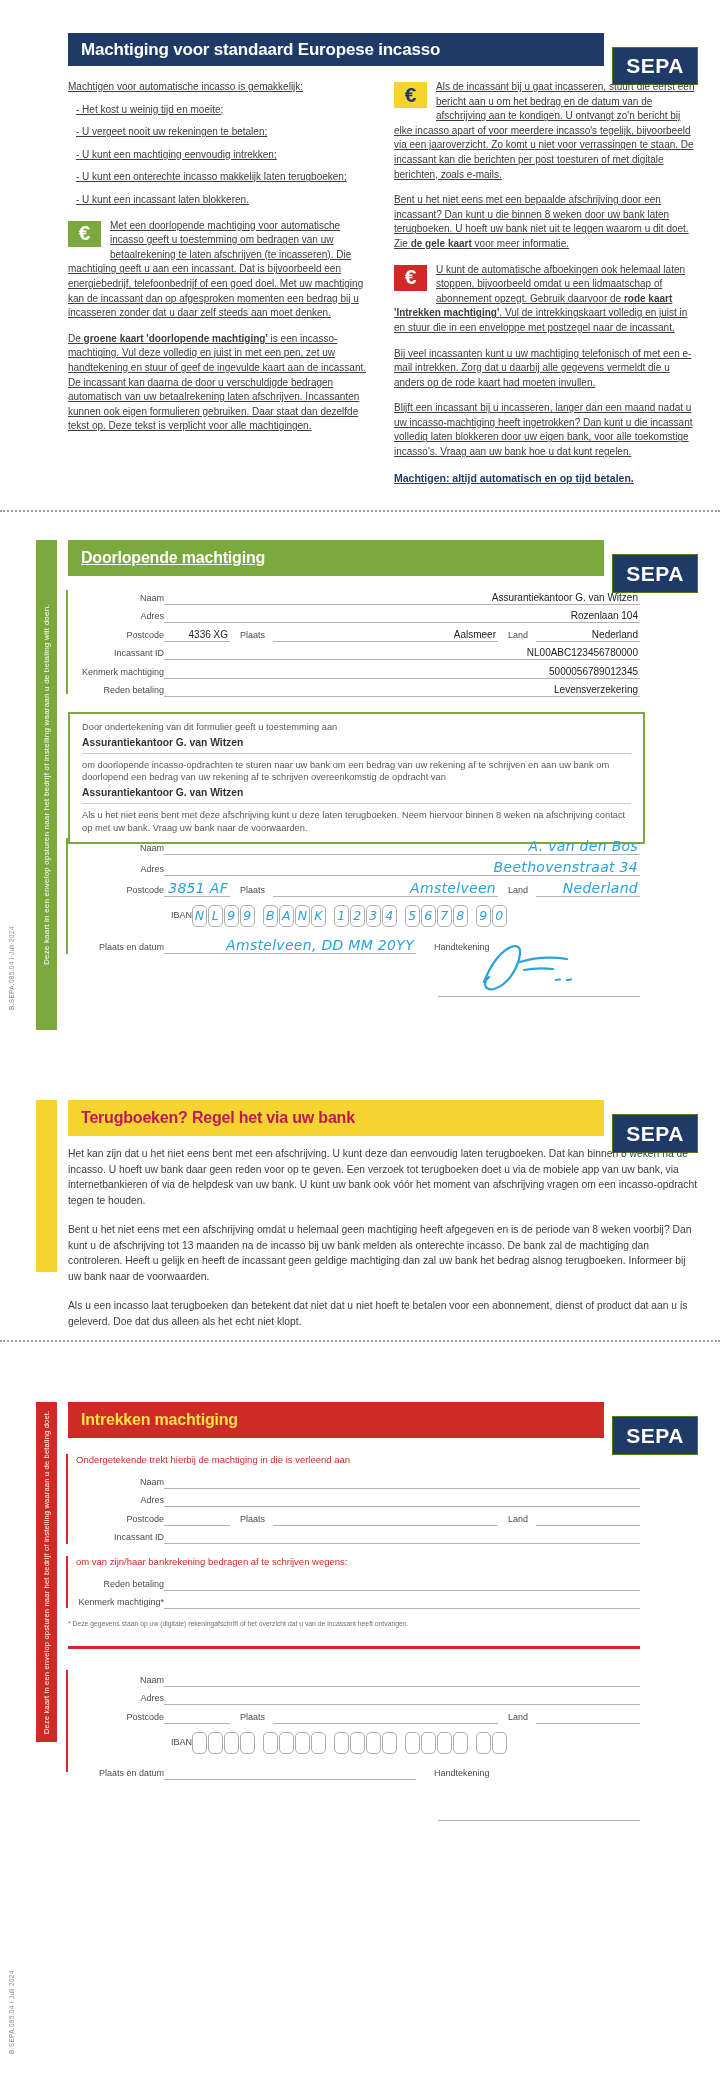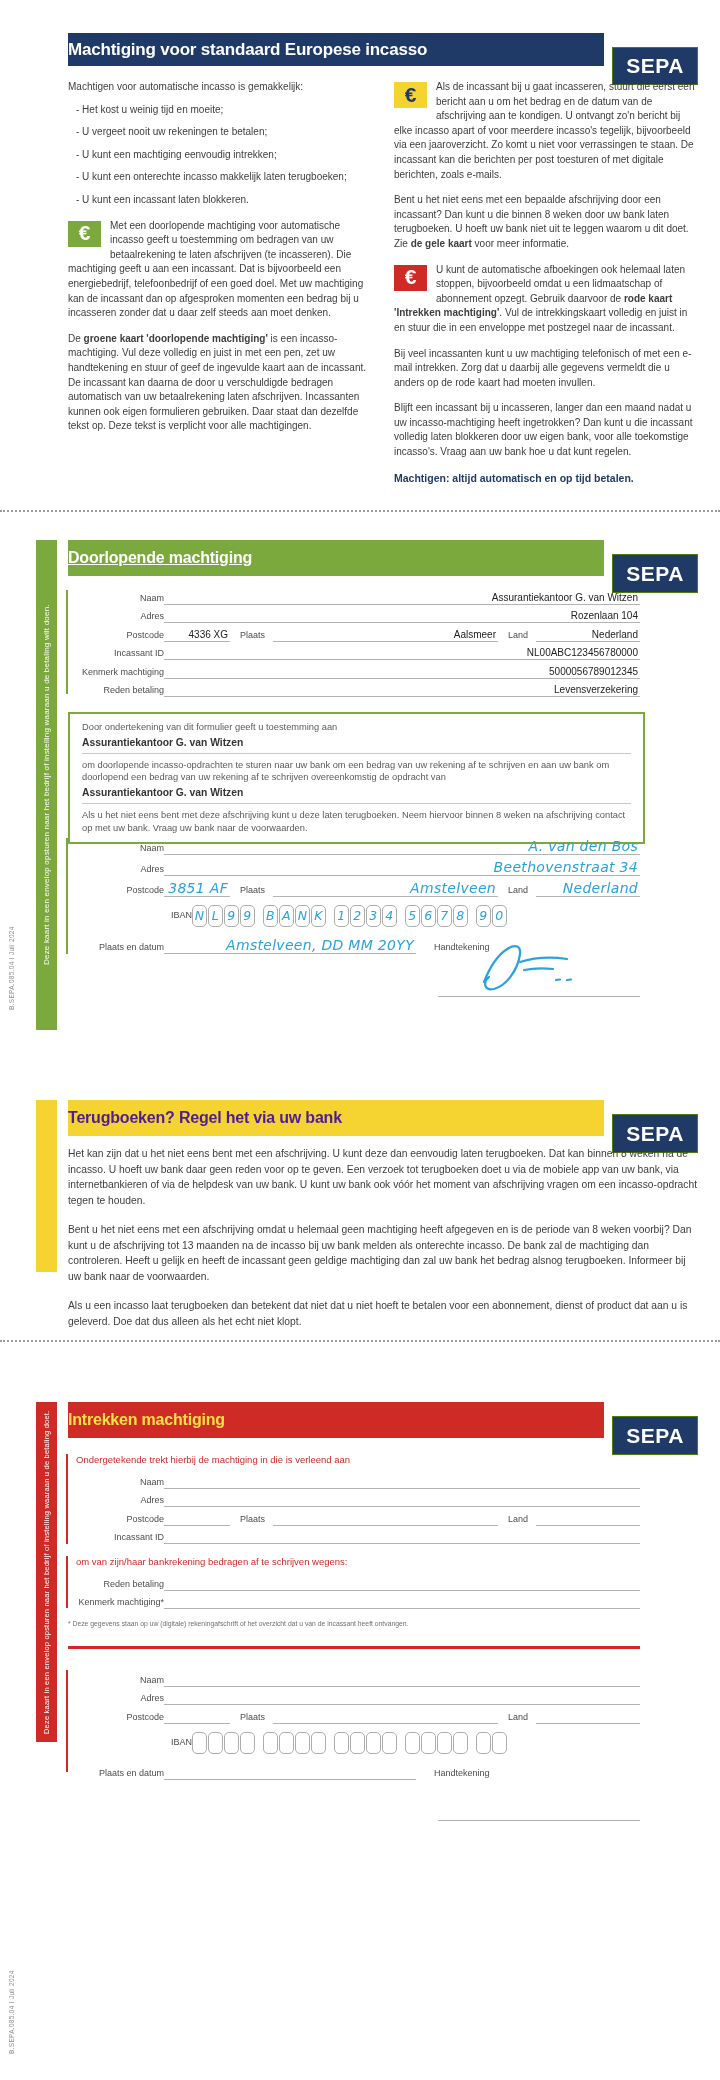--- a/index.html
+++ b/index.html
@@ -1,31 +1,31 @@
 <!DOCTYPE html>
 <html><head>
 <meta charset="utf-8">
 <style>
   html,body{margin:0;padding:0;background:#fff;}
   .page{position:relative;width:720px;height:2080px;background:#fff;overflow:hidden;
         font-family:"Liberation Sans","DejaVu Sans",sans-serif;color:#3d3d3d;}
   .abs{position:absolute;}
   
-  .hbar{position:absolute;display:flex;align-items:center;box-sizing:border-box;}
+  .hbar{position:absolute;display:flex;align-items:center;padding-left:13px;box-sizing:border-box;}
   .hbar .hb-title{font-weight:bold;letter-spacing:-0.2px;}
   .bar-navy{background:#1f3a67;} .bar-navy .hb-title{color:#fff;font-size:17px;}
   .bar-green{background:#7ca93e;} .bar-green .hb-title{color:#fff;font-size:16px;text-decoration:underline;}
-  .bar-yellow{background:#f5d330;} .bar-yellow .hb-title{color:#4c1d95;font-size:16px;}
+  .bar-yellow{background:#f5d330;} .bar-yellow .hb-title{color:#be185d;font-size:16px;}
   .bar-red{background:#ce2b26;} .bar-red .hb-title{color:#fde047;font-size:16px;}
   .sepa-box{position:absolute;width:86px;height:38px;background:#1f3a67;border:1px solid #4d7c0f;
             box-sizing:border-box;display:flex;align-items:center;justify-content:center;margin-top:16px;}
   .sepa-box span{color:#fff;font-weight:bold;font-size:21px;letter-spacing:0.5px;}
   
   .cols{position:absolute;left:68px;top:80px;width:630px;display:flex;gap:22px;}
-  .col{width:304px;font-size:10px;line-height:14.6px;}
+  .col{width:304px;font-size:10px;line-height:14.6px;text-decoration:underline;}
   .col p{margin:0 0 11px 0;}
   .col ul{list-style:none;margin:0 0 11px 0;padding:0;}
   .col li{margin:8px;}
   .euro{float:left;width:33px;height:26px;margin:2px 9px 2px 0;display:flex;align-items:center;
         justify-content:center;font-size:21px;font-weight:bold;}
   .euro-green{background:#7ca93e;color:#fff;}
   .euro-yellow{background:#f5d330;color:#1f3a67;}
   .euro-red{background:#ce2b26;color:#fff;}
   .closing{color:#1f3a67;font-weight:bold;font-size:10.5px;}
   

